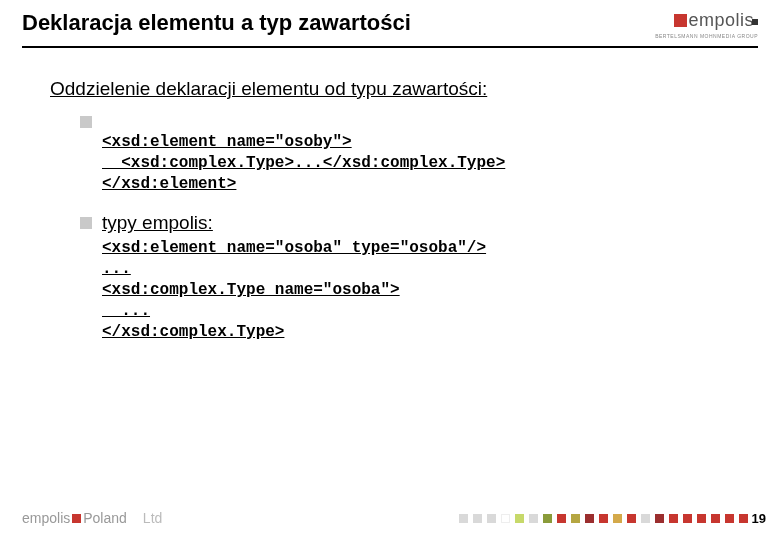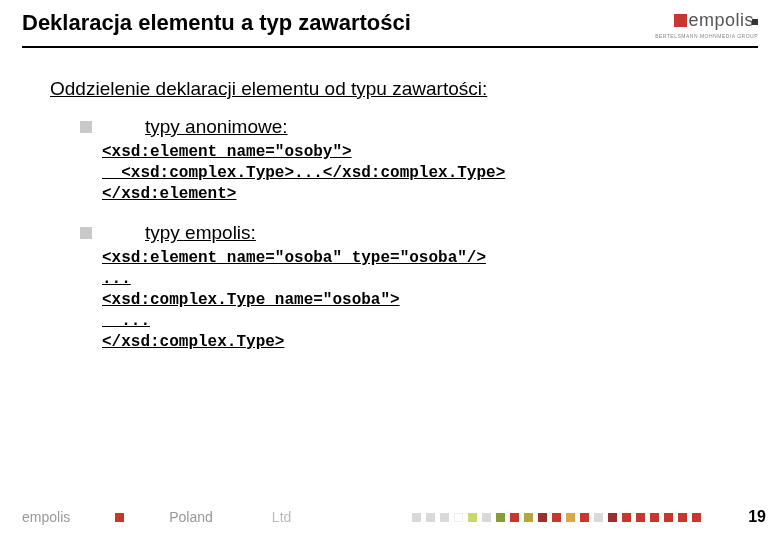--- a/index.html
+++ b/index.html
@@ -1,15 +1,15 @@
 <!DOCTYPE html>
 <html><head>
 <meta charset="utf-8">
 <style>
-  * { margin: 0; padding: 0; box-sizing: border-box; gap: 43px; }
+  * { margin: 0; padding: 0; box-sizing: border-box; }
   body {
     width: 780px;
     height: 540px;
     background: #ffffff;
     font-family: Arial, Helvetica, sans-serif;
     color: #000;
     position: relative;
   }
   .header {
     display: flex;
@@ -126,21 +126,21 @@
     display: flex;
     gap: 5px;
     align-items: center;
   }
   .dots span {
     width: 9px;
     height: 9px;
     display: inline-block;
   }
   .page-num {
-    font-size: 16px;
+    font-size: 13px;
     font-weight: bold;
     color: #000;
     margin-left: 4px;
   }
 </style>
 </head>
 <body>
 
 <div class="header">
   <div class="title">Deklaracja elementu a typ zawartości</div>
@@ -154,21 +154,20 @@
   </div>
 </div>
 
 <hr class="hr">
 
 <div class="content">
   <div class="lead">Oddzielenie deklaracji elementu od typu zawartości:</div>
 
   <div class="bullet-row">
     <span class="bullet"></span>
-    <span class="bullet-label">typy anonimowe:</span>
   </div>
   <div class="codeblock">&lt;xsd:element name="osoby"&gt;
   &lt;xsd:complex.Type&gt;...&lt;/xsd:complex.Type&gt;
 &lt;/xsd:element&gt;</div>
 
   <div class="bullet-row">
     <span class="bullet"></span>
     <span class="bullet-label">typy empolis:</span>
   </div>
   <div class="codeblock">&lt;xsd:element name="osoba" type="osoba"/&gt;

